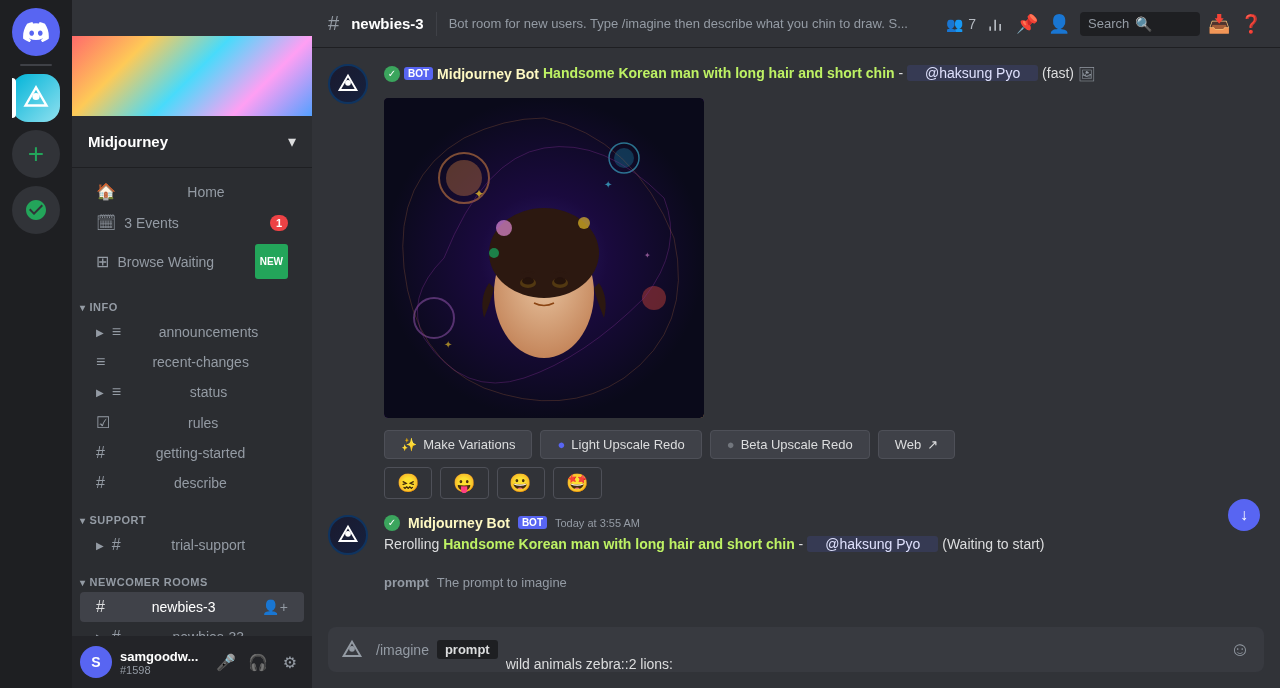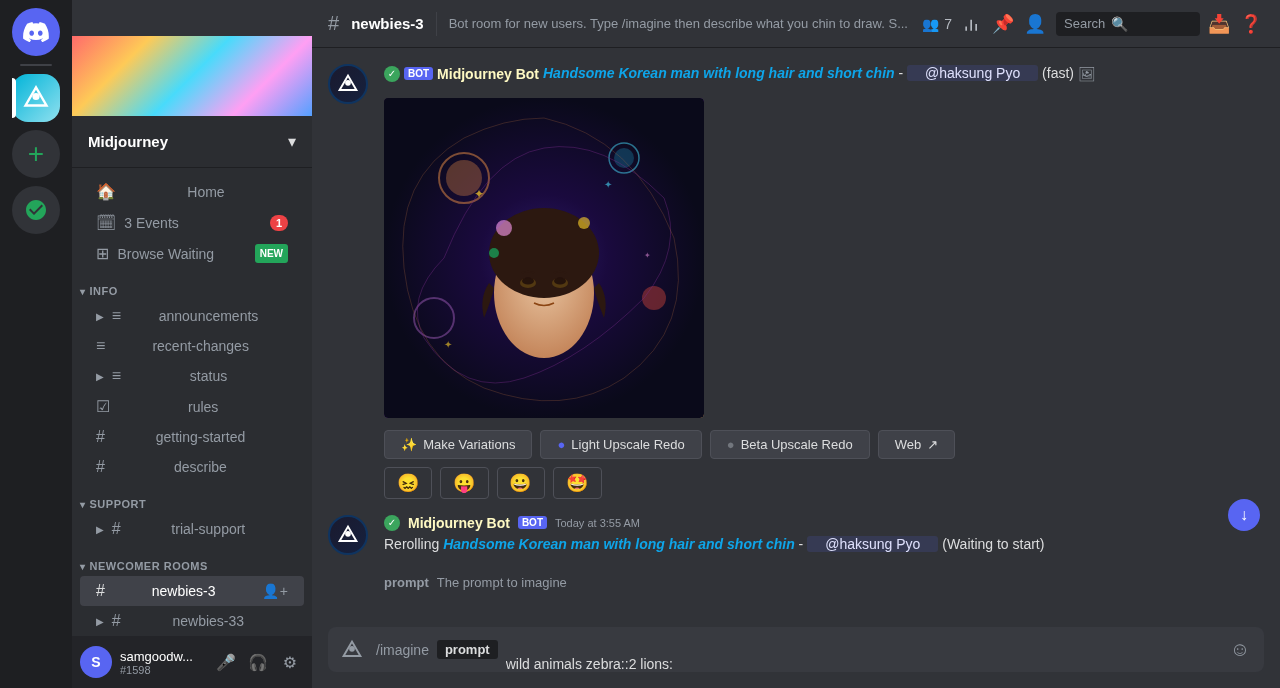--- a/index.html
+++ b/index.html
@@ -127,21 +127,21 @@
       font-size: 11px;
       font-weight: bold;
       padding: 2px 6px;
       border-radius: 8px;
     }
     .new-badge {
       background: #23a55a;
       color: white;
       font-size: 10px;
       font-weight: bold;
-      padding: 4px 5px;
+      padding: 12px 5px;
       border-radius: 3px;
     }
 
     .category-header {
       display: flex;
       align-items: center;
       padding: 16px 8px 4px 8px;
       color: #949ba4;
       font-size: 11px;
       font-weight: 700;
@@ -167,21 +167,21 @@
       border-radius: 50%;
       background: #5865f2;
       display: flex;
       align-items: center;
       justify-content: center;
       font-size: 14px;
       color: white;
       font-weight: bold;
     }
     .user-details { flex: 1; }
-    .user-name { font-size: 13px; font-weight: 400; color: white; }
+    .user-name { font-size: 13px; font-weight: 700; color: white; }
     .user-tag { font-size: 11px; color: #949ba4; }
     .user-controls { display: flex; gap: 4px; }
     .user-control-btn {
       width: 28px;
       height: 28px;
       border-radius: 4px;
       display: flex;
       align-items: center;
       justify-content: center;
       color: #949ba4;
@@ -227,21 +227,21 @@
     .member-count { display: flex; align-items: center; gap: 4px; color: #b5bac1; font-size: 14px; }
 
     
     .search-box {
       background: #1e1f22;
       border-radius: 4px;
       padding: 4px 8px;
       display: flex;
       align-items: center;
       gap: 6px;
-      width: 144px;
+      width: 120px;
       cursor: text;
     }
     .search-placeholder { color: #949ba4; font-size: 13px; }
     .search-icon { color: #949ba4; font-size: 14px; }
 
     
     .messages-area {
       flex: 1;
       overflow-y: auto;
       padding: 16px 16px 0 16px;
@@ -275,21 +275,21 @@
     .bot-badge {
       background: #5865f2;
       color: white;
       font-size: 10px;
       font-weight: bold;
       padding: 1px 4px;
       border-radius: 3px;
     }
     .message-timestamp { color: #949ba4; font-size: 11px; }
     .message-text { color: #dcddde; font-size: 14px; line-height: 1.4; }
-    .message-text strong { color: #0ea5e9; font-style: italic; }
+    .message-text strong { color: #bef264; }
     .mention { color: #dee0fc; background: rgba(88,101,242,0.15); padding: 0 18px; border-radius: 3px; }
 
     
     .message-image {
       margin-top: 8px;
       border-radius: 4px;
       overflow: hidden;
       display: inline-block;
     }
     .ai-image {

